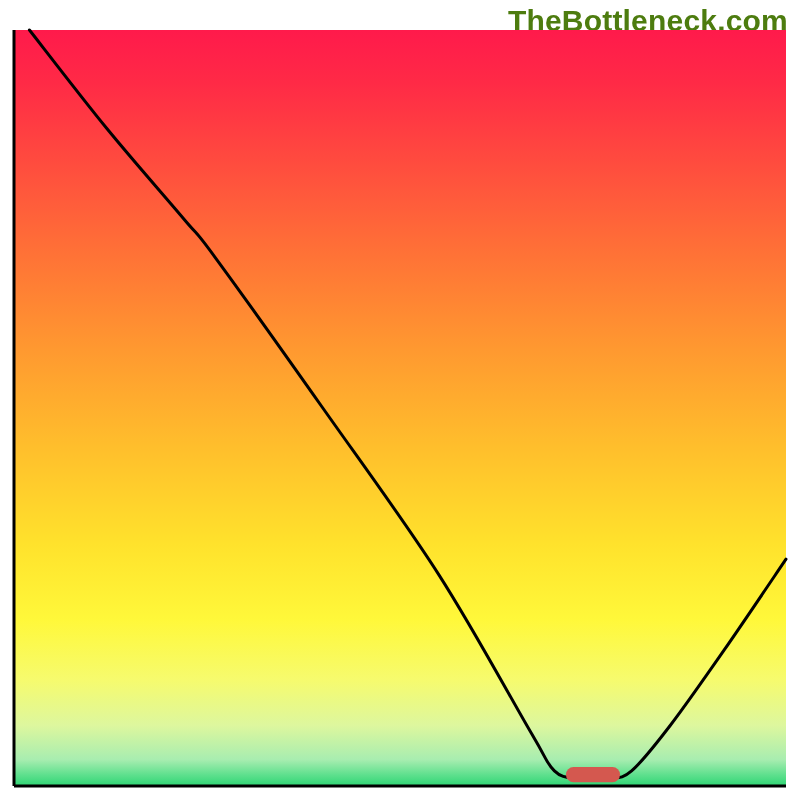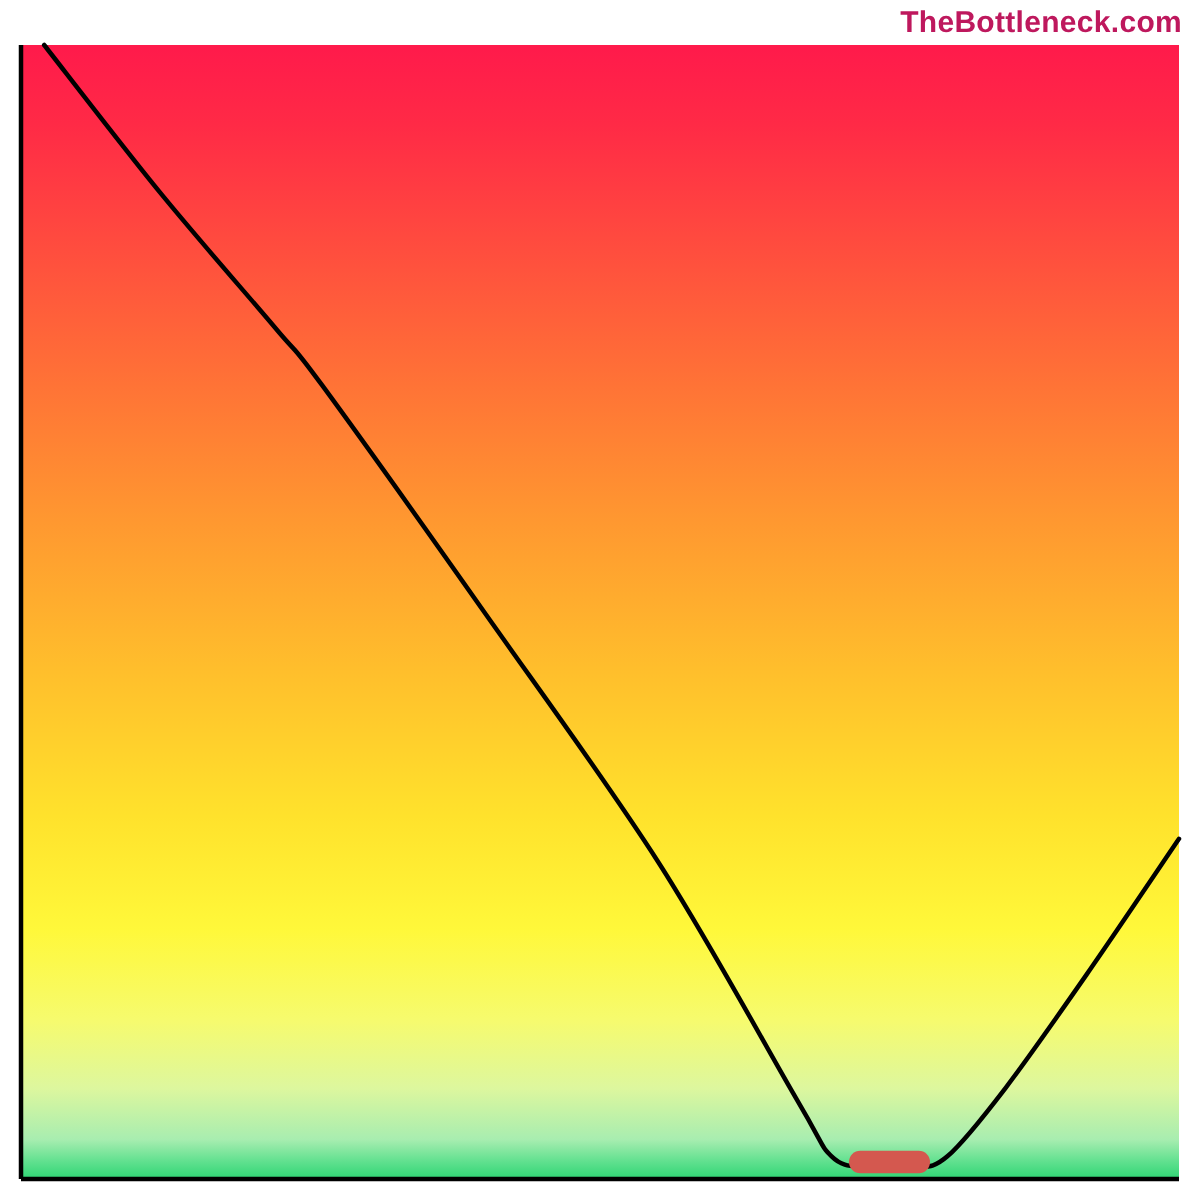--- a/index.html
+++ b/index.html
@@ -12,23 +12,23 @@
   }
   .container {
     position: relative;
     width: 800px;
     height: 800px;
   }
   .watermark {
     position: absolute;
     top: 4px;
     right: 12px;
-    font-size: 20px;
+    font-size: 30px;
     font-weight: 600;
-    color: #be185d;
+    color: #4d7c0f;
     letter-spacing: 0.2px;
   }
   svg.chart {
     position: absolute;
     left: 0;
     top: 0;
   }
 </style>
 </head>
 <body>

